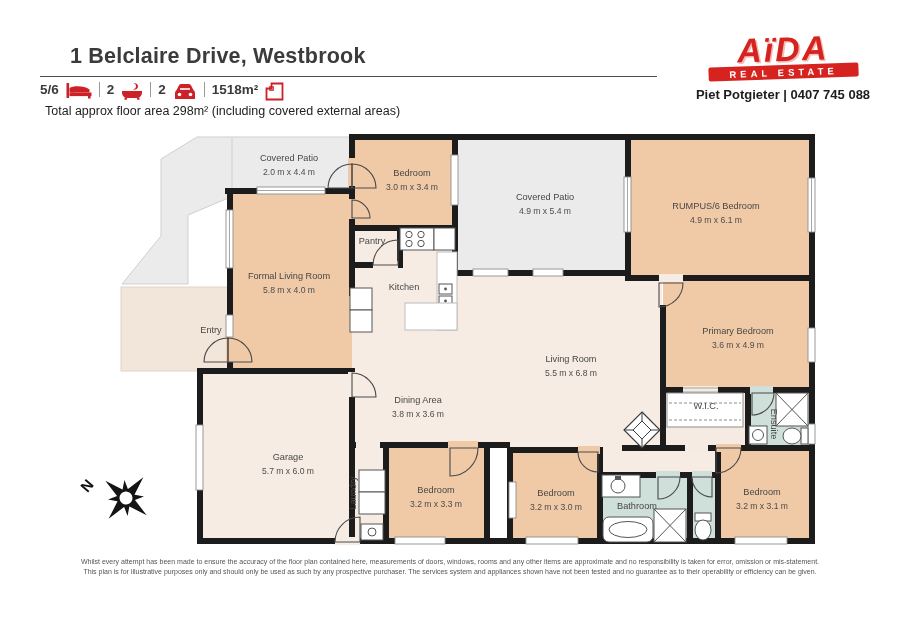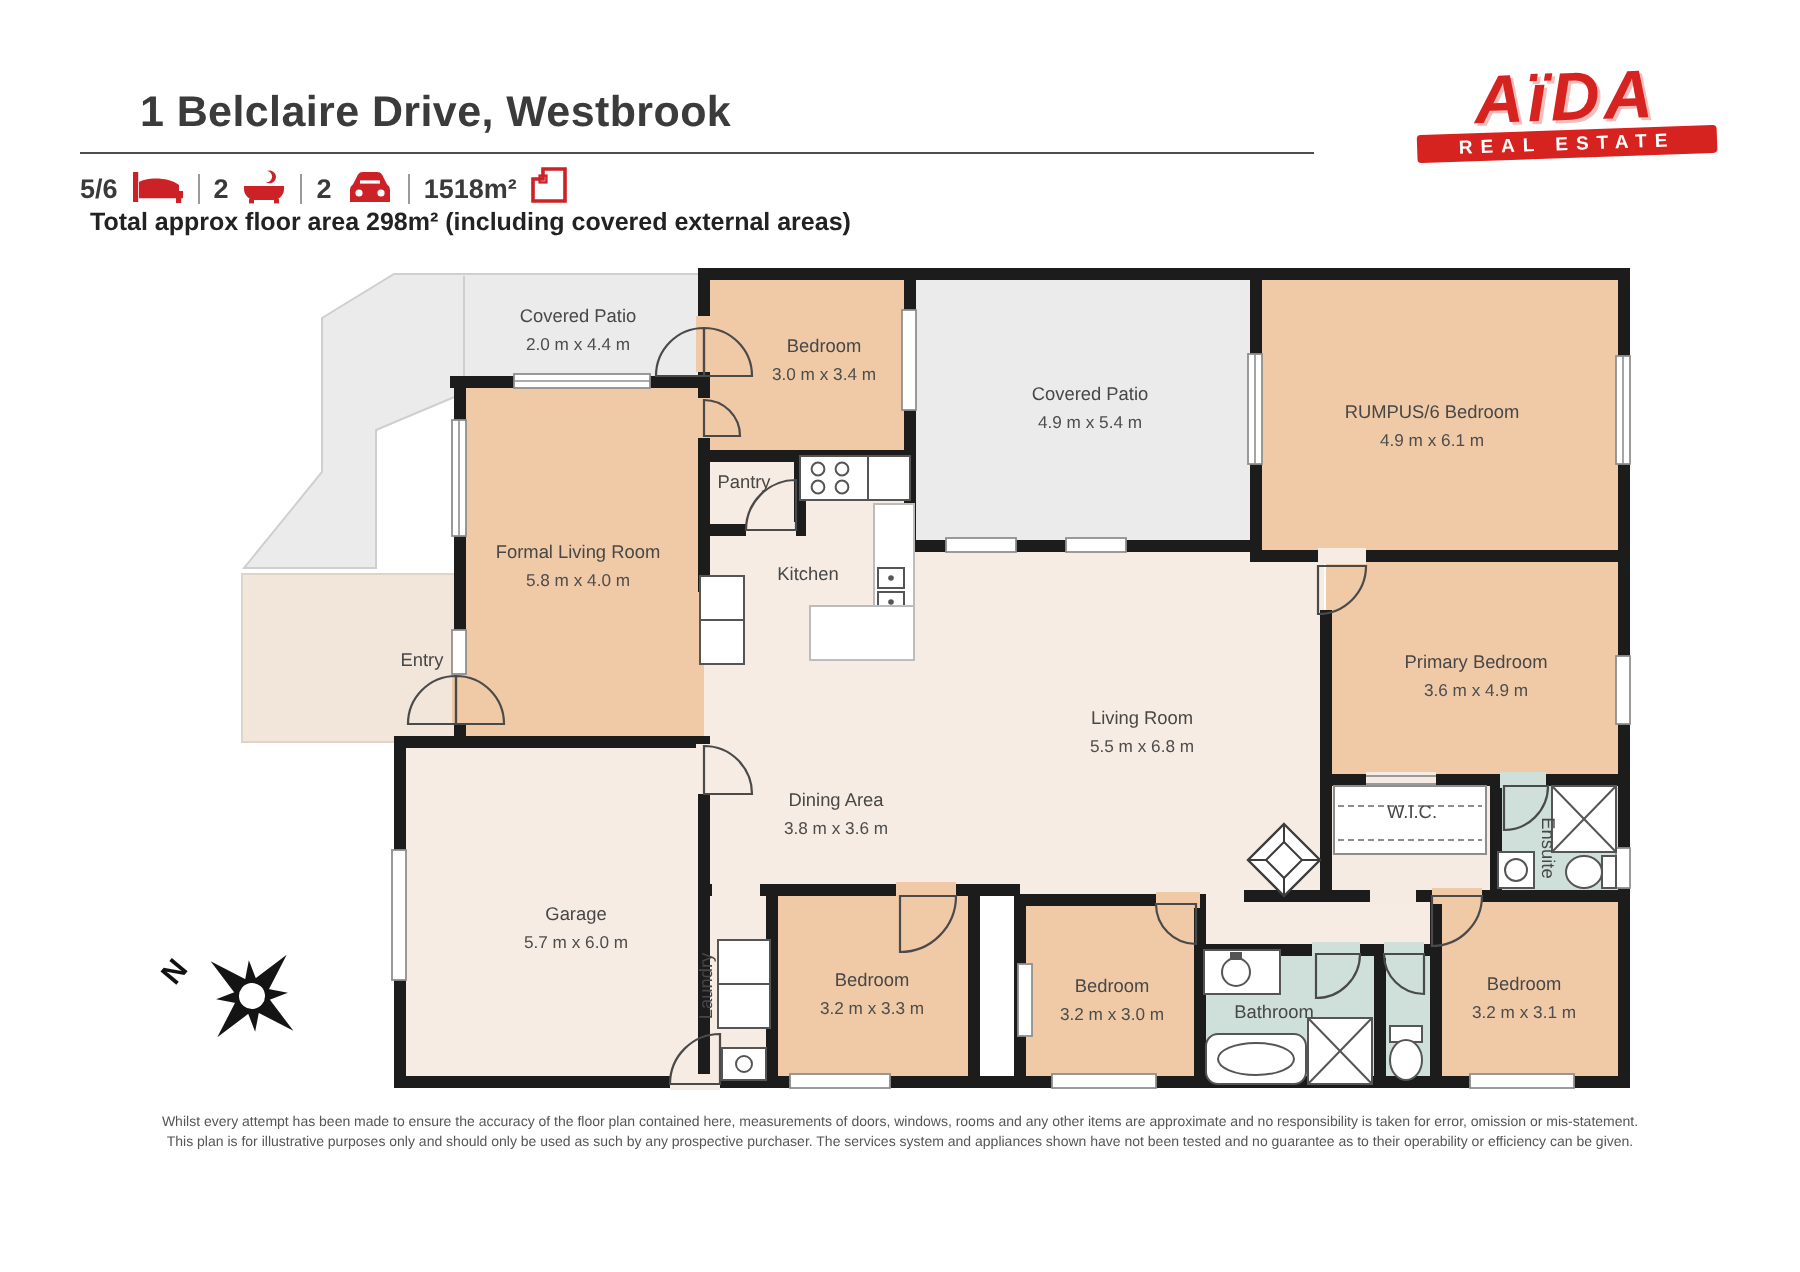--- a/index.html
+++ b/index.html
@@ -2,25 +2,25 @@
 <html><head>
 <meta charset="utf-8">
 <style>
   html,body{margin:0;padding:0;}
   body{width:900px;height:636px;position:relative;background:#fff;
        font-family:"Liberation Sans",sans-serif;overflow:hidden;}
   .abs{position:absolute;}
   
   .title{top:44px;left:42px;font-size:21.5px;font-weight:bold;color:#3b3b3b;letter-spacing:0.2px;margin-left:28px;}
   .rule{top:76px;left:40px;width:617px;border-top:1.6px solid #4d4d4d;height:0;}
-  .stats{top:82px;left:40px;display:flex;align-items:flex-end;gap:7px;height:20px;
+  .stats{top:82px;left:40px;display:flex;align-items:flex-start;gap:7px;height:20px;
          font-size:13.5px;color:#3a3a3a;font-weight:bold;}
   .stats svg{display:block;}
   .sep{border-left:1.5px solid #9a9a9a;height:15px;}
-  .note{top:104px;left:45px;font-size:12.5px;font-weight:bold;color:#222;}
+  .note{top:104px;left:45px;font-size:12.5px;font-weight:normal;color:#222;}
   
   .brand{top:34px;left:690px;width:186px;text-align:center;}
   .logo{transform:rotate(-2deg);display:inline-block;}
   .logo-word{font-size:34px;line-height:30px;font-weight:bold;font-style:italic;color:#d6231f;
              letter-spacing:2px;text-shadow:1.5px 1.5px 0 rgba(214,35,31,.3);}
   .logo-banner{margin:1px auto 0;width:150px;background:#d6231f;color:#fff;font-size:9.5px;
                font-weight:bold;letter-spacing:4px;padding:2px 0 1px;border-radius:2px;}
   .contact{margin-top:7px;font-size:13px;font-weight:bold;color:#1d1d1d;}
   
   .disclaimer{top:557px;left:60px;width:780px;text-align:center;font-size:7px;
@@ -87,20 +87,21 @@
   </span>
 </div>
 
 <div class="abs note">Total approx floor area 298m² (including covered external areas)</div>
 
 <div class="abs brand">
   <div class="logo">
     <div class="logo-word">AïDA</div>
     <div class="logo-banner">REAL ESTATE</div>
   </div>
+  <div class="contact">Piet Potgieter | 0407 745 088</div>
 </div>
 
 <svg class="abs" style="top:0;left:0" width="900" height="636" viewBox="0 0 900 636">
 
   <g>
     <path d="M197,137 L352,137 L352,191 L245,191 L188,215 L188,284 L122,284 L161,236 L161,159 Z" fill="#ebebeb" stroke="#cfcfcf" stroke-width="1"></path>
     <line x1="232" y1="138" x2="232" y2="190" stroke="#cfcfcf" stroke-width="1"></line>
     <rect x="455" y="137" width="173" height="136" fill="#ebebeb" stroke="#d6d6d6" stroke-width="1"></rect>
     <rect x="121" y="287" width="107" height="84" fill="#f2e5da" stroke="#e0d4c9" stroke-width="1"></rect>
   </g>

